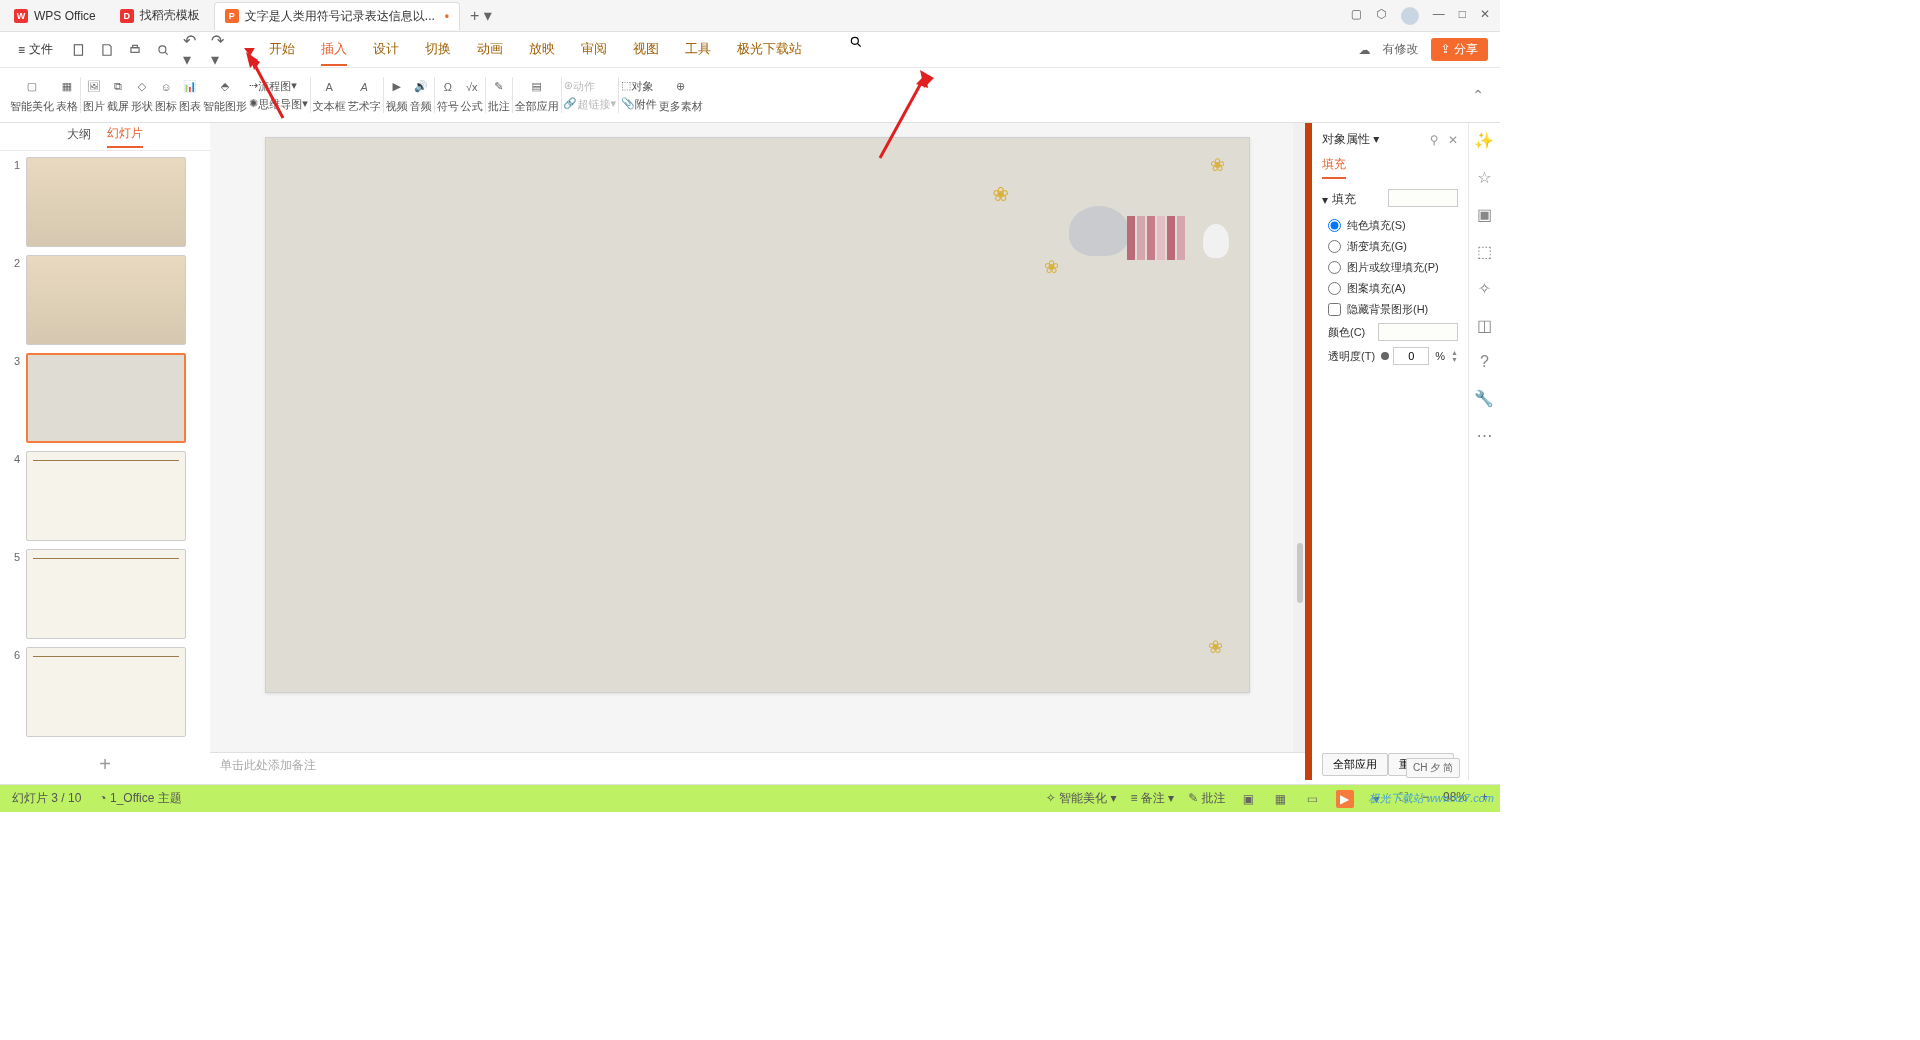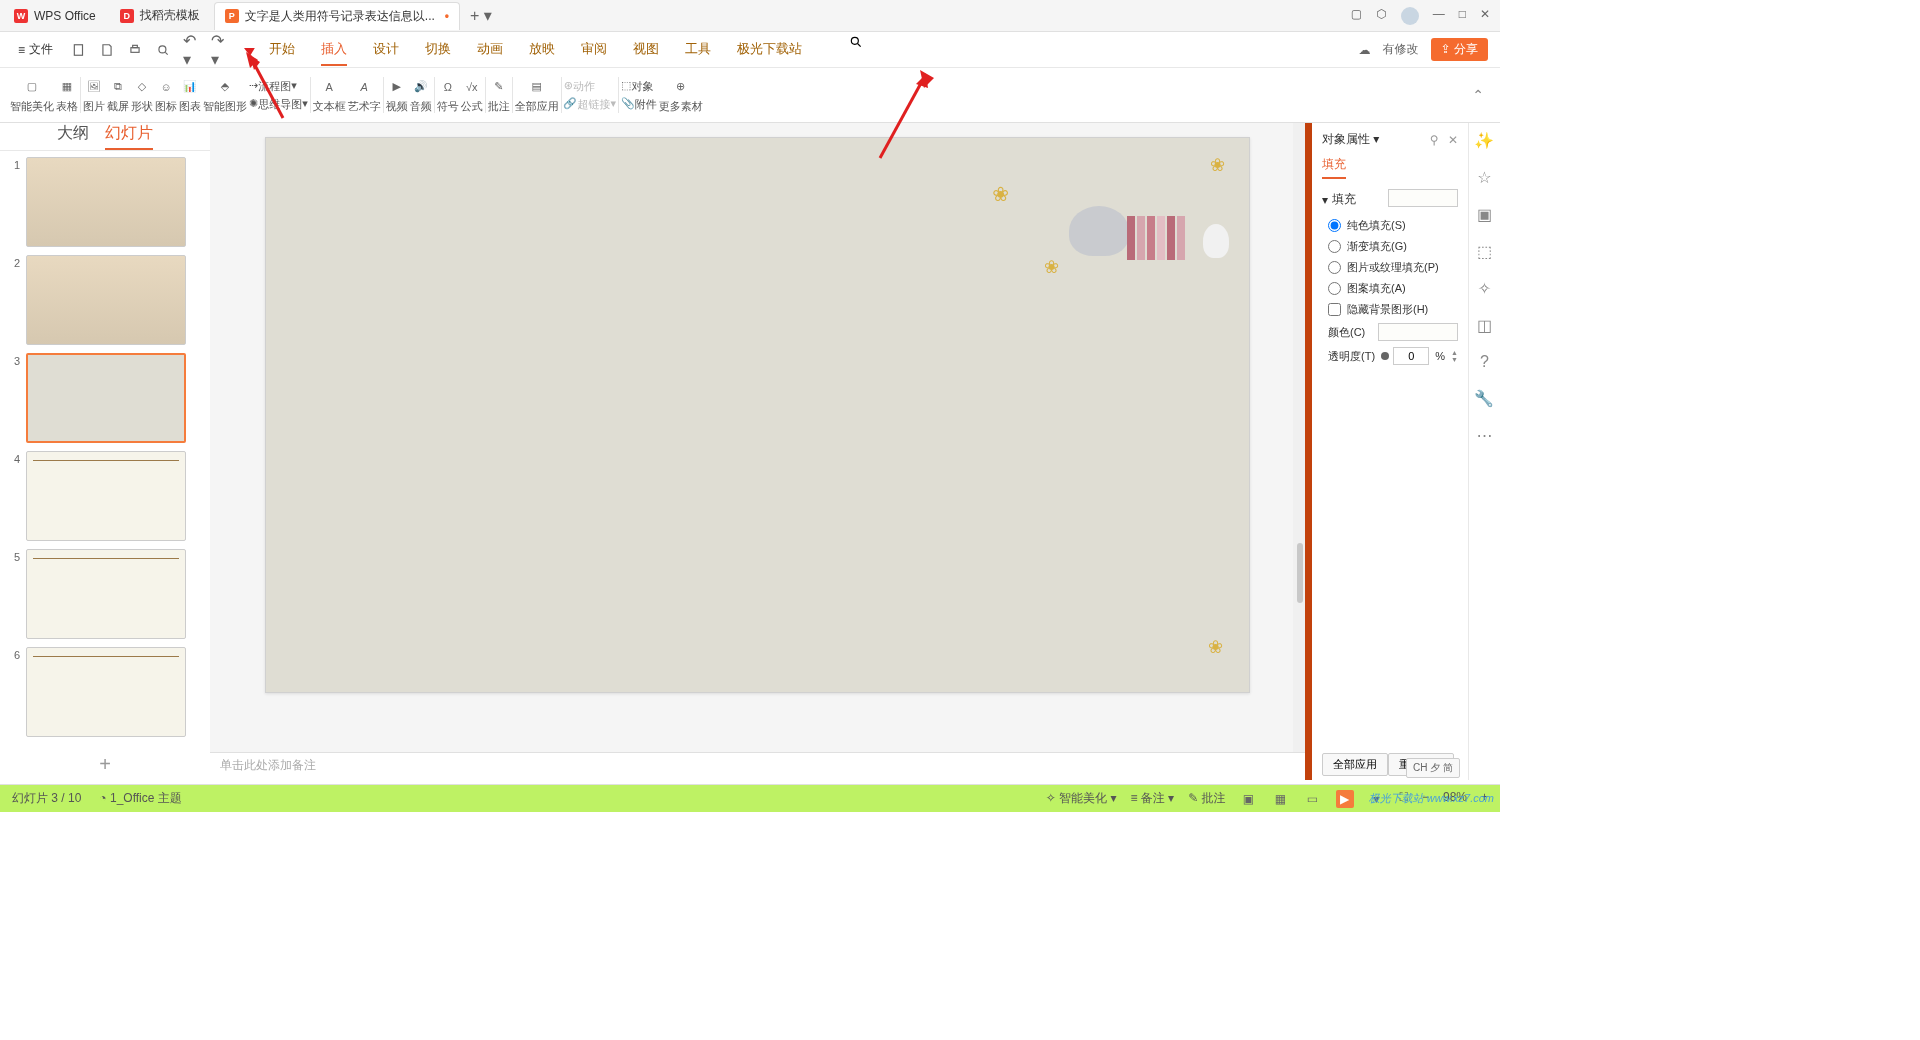--- a/index.html
+++ b/index.html
@@ -21,21 +21,21 @@
 .tabs .tab-btn.active { color: #e86030; border-bottom: 2px solid #e86030; font-weight: 500; }
 .menubar-right { margin-left: auto; display: flex; align-items: center; gap: 12px; font-size: 12px; color: #666; }
 .share-btn { background: #f56b2e; color: #fff; padding: 3px 10px; border-radius: 3px; font-size: 12px; }
 .ribbon { height: 55px; display: flex; align-items: center; padding: 0 10px; border-bottom: 1px solid #e0e0e0; gap: 2px; background: #fff; }
 .rb-sep { width: 1px; height: 36px; background: #e5e5e5; }
 .rb-item { display: flex; flex-direction: column; align-items: center; gap: 2px; font-size: 11px; color: #555; cursor: pointer; }
 .rb-icon { width: 20px; height: 20px; display: inline-flex; align-items: center; justify-content: center; color: #666; }
 .rb-sub { display: flex; flex-direction: column; gap: 3px; font-size: 11px; color: #555; }
 .rb-sub-row { display: flex; }
 .main { display: flex; height: calc(100% - 155px); }
-.outline-tabs { height: 28px; display: flex; align-items: flex-start; justify-content: center; gap: 16px; font-size: 16px; color: #555; border-bottom: 1px solid #e8e8e8; }
+.outline-tabs { height: 28px; display: flex; align-items: center; justify-content: center; gap: 16px; font-size: 12px; color: #555; border-bottom: 1px solid #e8e8e8; }
 .outline-tab { padding-bottom: 4px; cursor: pointer; }
 .outline-tab.active { color: #e86030; border-bottom: 2px solid #e86030; }
 .sidebar-left { width: 210px; background: #fff; display: flex; flex-direction: column; }
 .thumb-list { flex: 1; overflow: auto; padding: 6px 8px 0 8px; }
 .thumb-row { display: flex; gap: 6px; margin-bottom: 8px; }
 .thumb-num { width: 12px; font-size: 11px; color: #666; text-align: right; padding-top: 2px; }
 .thumb { width: 160px; height: 90px; background: #d9d7d0; border: 1px solid #ccc; border-radius: 2px; position: relative; overflow: hidden; }
 .thumb.selected { border: 2px solid #f57c3c; }
 .thumb-add { text-align: center; font-size: 20px; color: #999; cursor: pointer; padding: 4px 0; }
 .canvas-area { flex: 1; background: #f5f5f5; position: relative; display: flex; flex-direction: column; }

